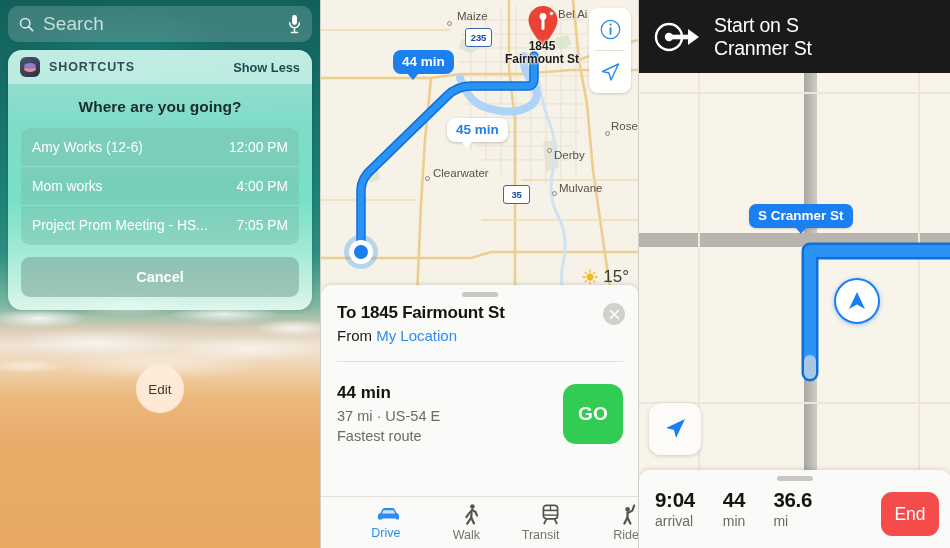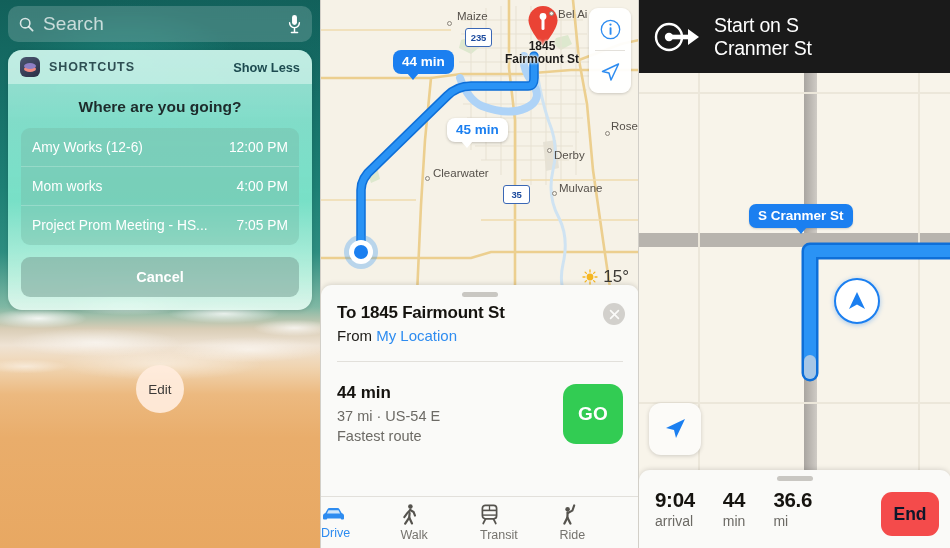--- a/index.html
+++ b/index.html
@@ -121,21 +121,21 @@
   .card-sep { height:1px; background:#e2e0db; margin:17px 16px 0; }
   .route { display:flex; align-items:center; padding:21px 16px 0; }
   .r-time { font-size:17px; font-weight:700; color:#15130f; }
   .r-dist { font-size:14.5px; color:#6c6a65; margin-top:5px; }
   .r-fast { font-size:14.5px; color:#6c6a65; margin-top:4px; }
   .go { margin-left:auto; width:60px; height:60px; border-radius:13px; background:#32cc53;
     display:flex; align-items:center; justify-content:center; color:#fff; font-size:19px;
     font-weight:600; letter-spacing:.3px; }
   .tabbar { position:absolute; left:0; bottom:0; width:318px; height:52px;
     border-top:1px solid #e2e0db; display:flex; }
-  .tab { flex:1; display:flex; flex-direction:column; align-items:flex-start; justify-content:center;
+  .tab { flex:1; display:flex; flex-direction:column; align-items:flex-end; justify-content:center;
     gap:3px; }
   .tab-lbl { font-size:12.5px; color:#75736e; }
   .tab.active .tab-lbl { color:#2e8cf0; }
 
   
   .p3 { position:relative; width:312px; height:548px; overflow:hidden; background:#f7f3e8;
     border-left:1px solid #d2cfc8; }
   .banner { position:absolute; left:0; top:0; width:312px; height:73px; background:#1a1a1a;
     display:flex; align-items:center; padding:0 12px; }
   .banner-txt { margin-left:13px; color:#fff; font-size:19.5px; font-weight:500; line-height:23px;
@@ -156,22 +156,22 @@
   .navbar { position:absolute; left:0; bottom:0; width:312px; height:78px; background:#fafaf8;
     border-top-left-radius:11px; border-top-right-radius:11px;
     box-shadow:0 -1px 5px rgba(0,0,0,.13); }
   .nav-grab { position:absolute; left:50%; transform:translateX(-50%); top:6px; width:36px;
     height:4.5px; border-radius:3px; background:#c9c7c2; }
   .nav-stats { display:flex; align-items:flex-start; padding:18px 0 0 16px; }
   .stat { margin-right:28px; }
   .stat-v { font-size:20.5px; font-weight:700; color:#15130f; letter-spacing:-.3px; }
   .stat-l { font-size:14px; color:#6c6a65; margin-top:1px; }
   .end-btn { position:absolute; right:12px; top:22px; width:58px; height:44px; border-radius:11px;
-    background:#f44b4b; display:flex; align-items:center; justify-content:center; color:#0f172a;
-    font-size:17.5px; font-weight:700; }
+    background:#f44b4b; display:flex; align-items:center; justify-content:center; color:#ffffff;
+    font-size:17.5px; font-weight:400; }
 </style>
 </head>
 <body>
 
 <div id="root">
 
   <div class="p1">
     <div class="p1-bg"></div>
     <div class="p1-foam"></div>
 

